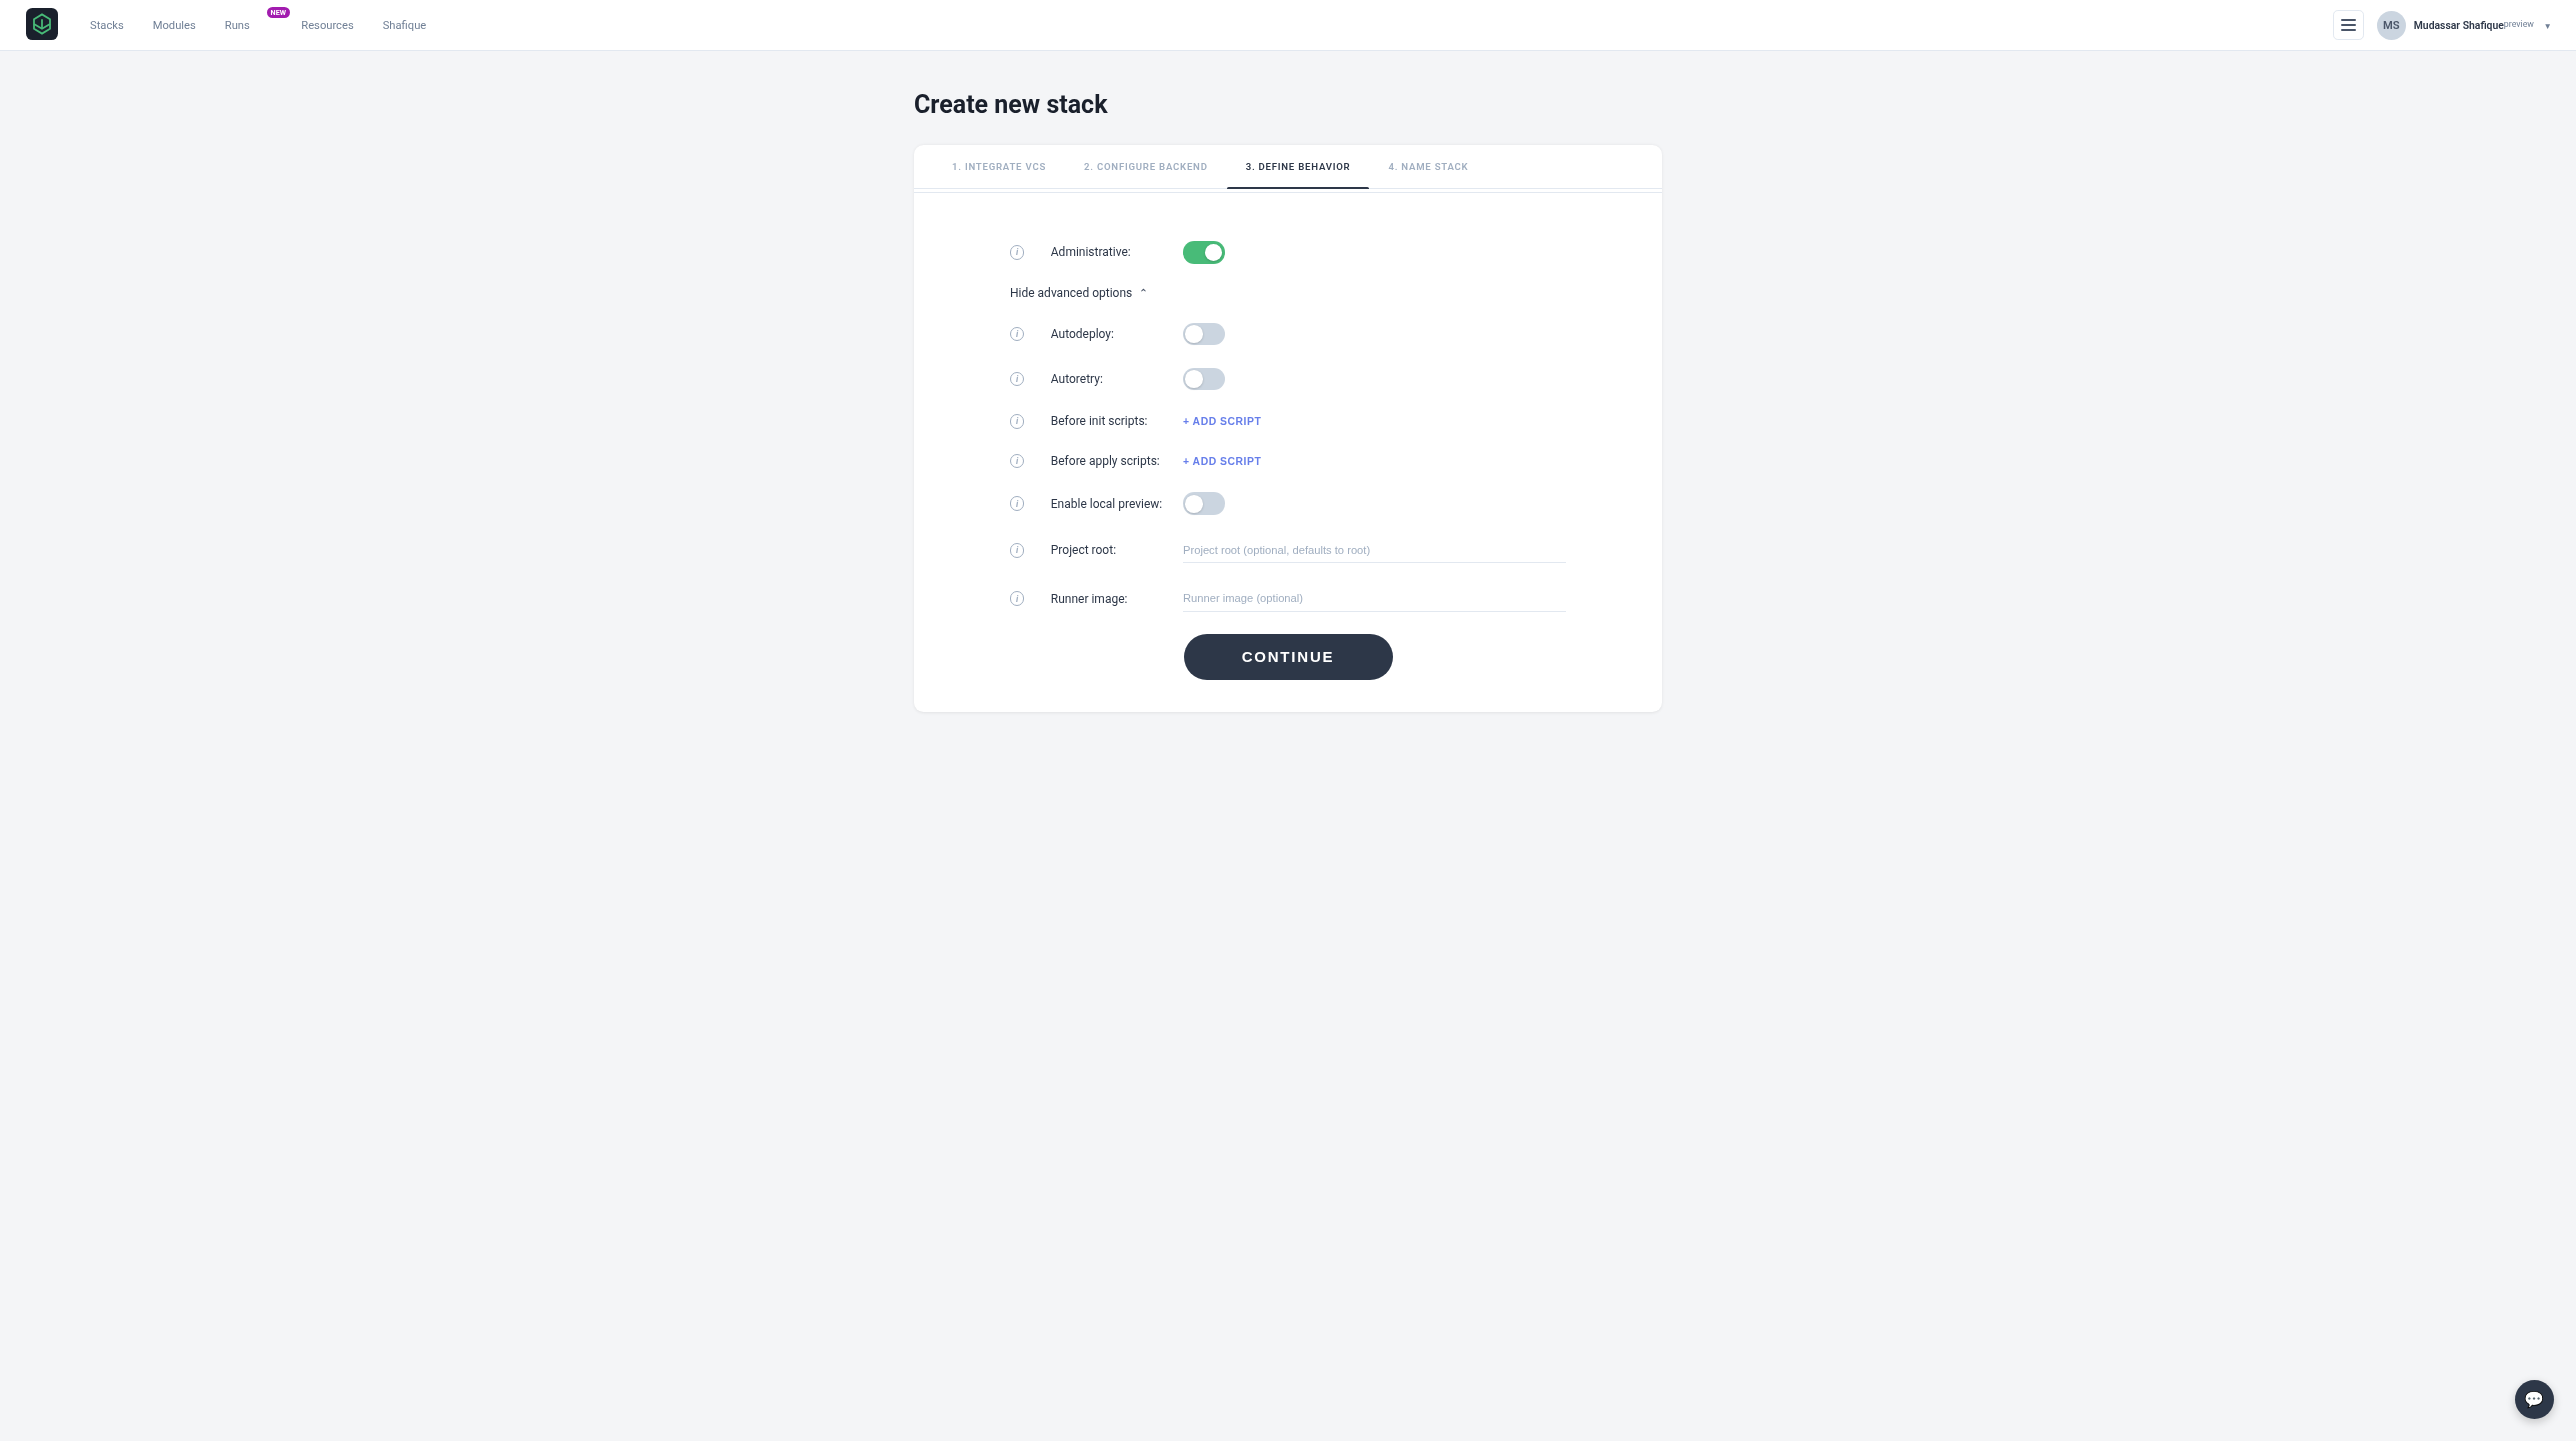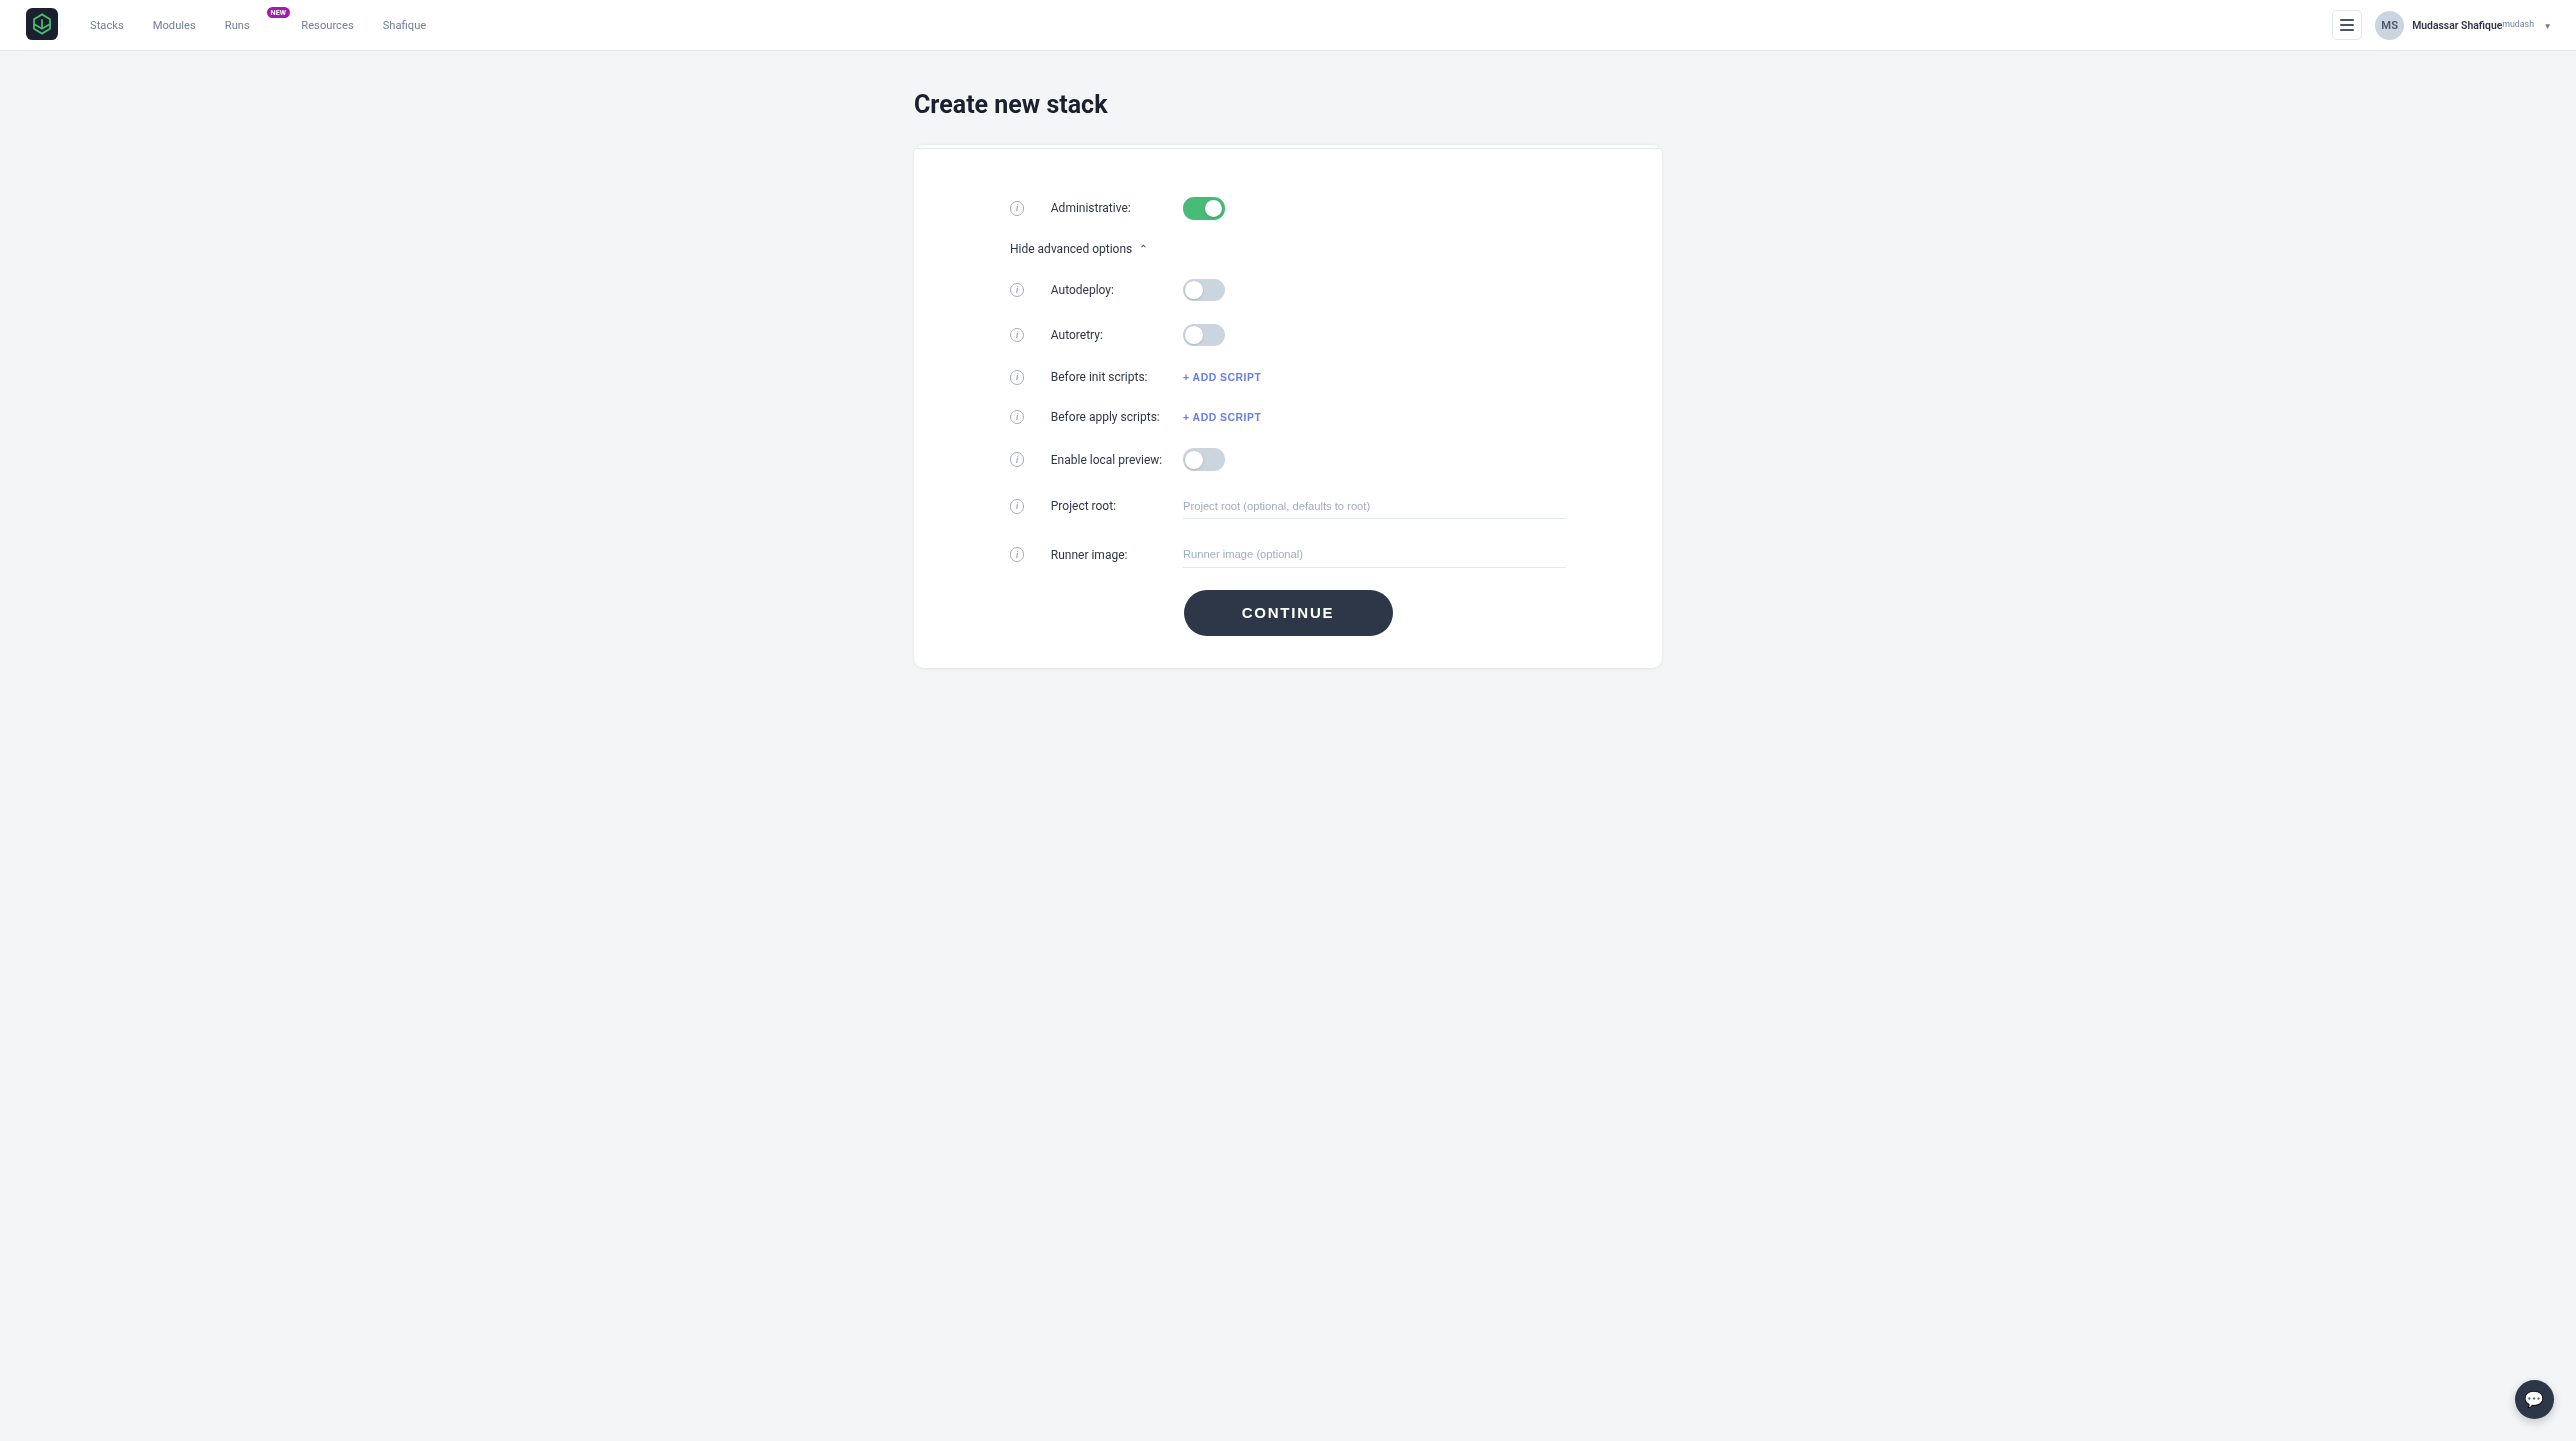--- a/index.html
+++ b/index.html
@@ -339,32 +339,38 @@
   <div class="nav-right">
     <button class="hamburger-btn">
       <span></span>
       <span></span>
       <span></span>
     </button>
     <div class="user-menu">
       <div class="avatar">MS</div>
       <div class="user-info">
         <span class="user-name">Mudassar Shafique</span>
-        <span class="user-handle">mudash</span>
+        <span class="user-handle">preview</span>
       </div>
       <span class="chevron-down">▾</span>
     </div>
   </div>
 </nav>
 
 <div class="page-content">
   <h1 class="page-title">Create new stack</h1>
 
   <div class="card">
 
+    <div class="steps-bar">
+      <div class="step">1. Integrate VCS</div>
+      <div class="step">2. Configure Backend</div>
+      <div class="step active">3. Define Behavior</div>
+      <div class="step">4. Name Stack</div>
+    </div>
 
     <hr class="form-divider">
 
     <div class="form-content">
 
       <div class="form-row">
         <div class="form-label-group">
           <div class="info-icon">i</div>
           <label class="form-label">Administrative:</label>
         </div>

